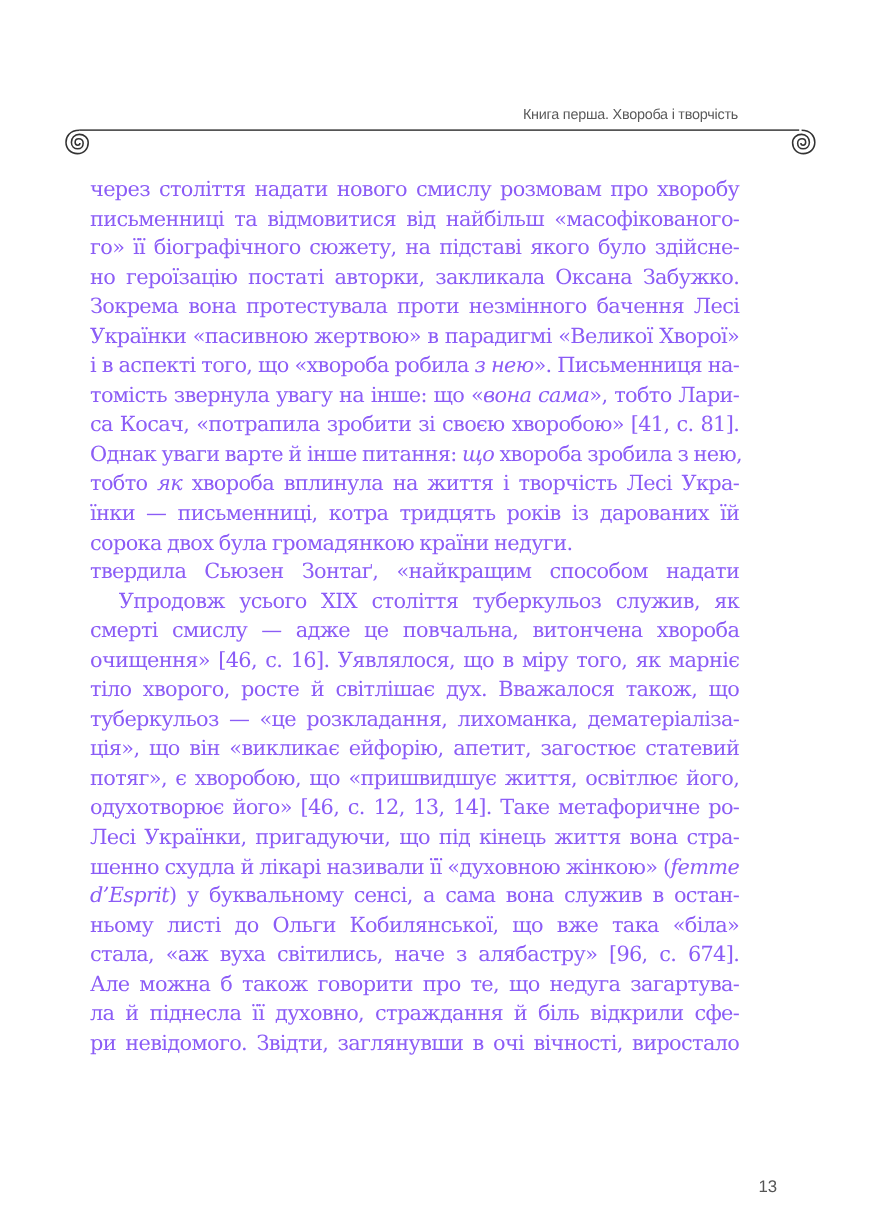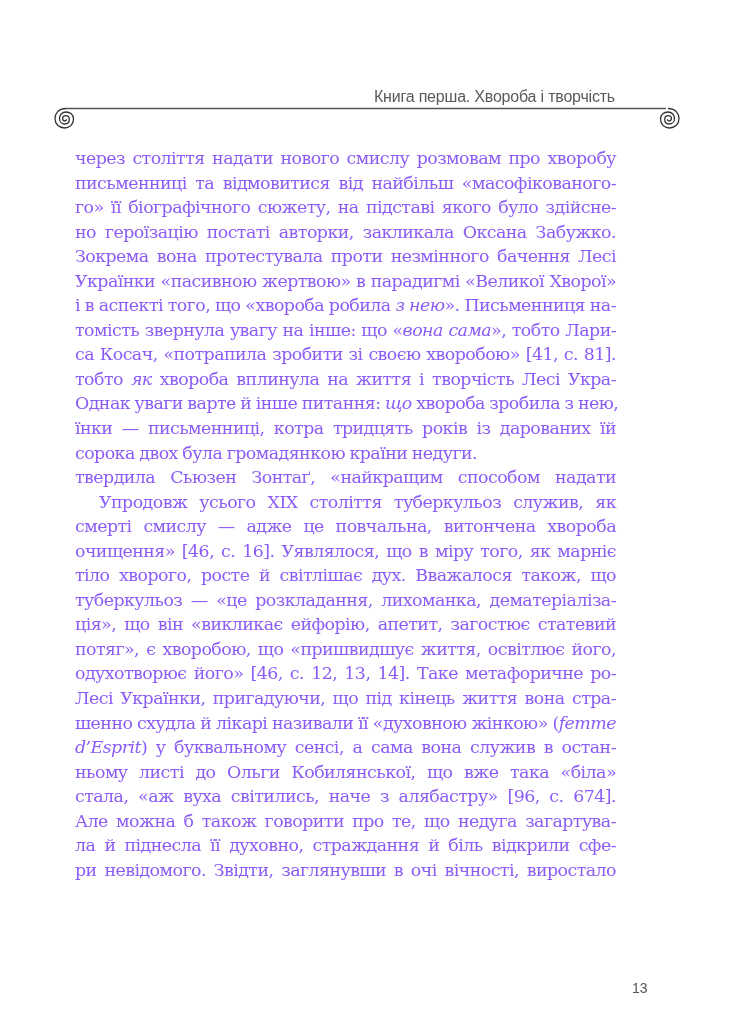--- a/index.html
+++ b/index.html
@@ -12,21 +12,21 @@
       height: 1024px;
       position: relative;
       overflow: hidden;
       color: #1e1e1e;
     }
     .running-header {
       position: absolute;
       top: 88px;
       right: 118px;
       font-family: "Liberation Sans", sans-serif;
-      font-size: 16px;
+      font-size: 12px;
       color: #5a5a5a;
       letter-spacing: -0.2px;
     }
     .header-rule {
       position: absolute;
       top: 107px;
       left: 54px;
       width: 626px;
       height: 24px;
     }
@@ -99,22 +99,22 @@
       <p>
         <span class="line"><span>через століття надати нового смислу розмовам про хворобу</span></span>
         <span class="line"><span>письменниці та відмовитися від найбільш «масофікованого-</span></span>
         <span class="line"><span>го» її біографічного сюжету, на підставі якого було здійсне-</span></span>
         <span class="line"><span>но героїзацію постаті авторки, закликала Оксана Забужко.</span></span>
         <span class="line"><span>Зокрема вона протестувала проти незмінного бачення Лесі</span></span>
         <span class="line"><span>Українки «пасивною жертвою» в парадигмі «Великої Хворої»</span></span>
         <span class="line"><span>і в аспекті того, що «хвороба робила </span><span class="i">з нею</span><span>». Письменниця на-</span></span>
         <span class="line"><span>томість звернула увагу на інше: що «</span><span class="i">вона сама</span><span>», тобто Лари-</span></span>
         <span class="line"><span>са Косач, «потрапила зробити зі своєю хворобою» [41, с. 81].</span></span>
+        <span class="line"><span>Однак уваги варте й інше питання: </span><span class="i">що</span><span> хвороба зробила з нею,</span></span>
         <span class="line"><span>тобто </span><span class="i">як</span><span> хвороба вплинула на життя і творчість Лесі Укра-</span></span>
-        <span class="line"><span>Однак уваги варте й інше питання: </span><span class="i">що</span><span> хвороба зробила з нею,</span></span>
         <span class="line"><span>їнки — письменниці, котра тридцять років із дарованих їй</span></span>
         <span class="line last"><span>сорока двох була громадянкою країни недуги.</span></span>
       </p>
       <p>
         <span class="line"><span>твердила Сьюзен Зонтаґ, «найкращим способом надати</span></span>
         <span class="line indent"><span>Упродовж усього XIX століття туберкульоз служив, як</span></span>
         <span class="line"><span>смерті смислу — адже це повчальна, витончена хвороба</span></span>
         <span class="line"><span>очищення» [46, с. 16]. Уявлялося, що в міру того, як марніє</span></span>
         <span class="line"><span>тіло хворого, росте й світлішає дух. Вважалося також, що</span></span>
         <span class="line"><span>туберкульоз — «це розкладання, лихоманка, дематеріаліза-</span></span>

